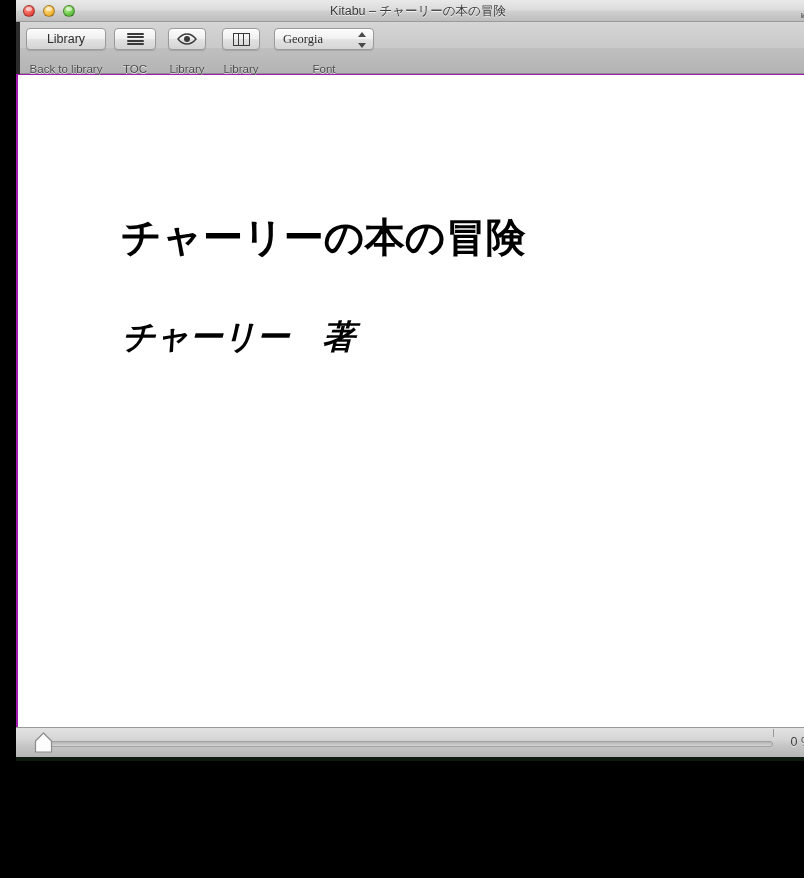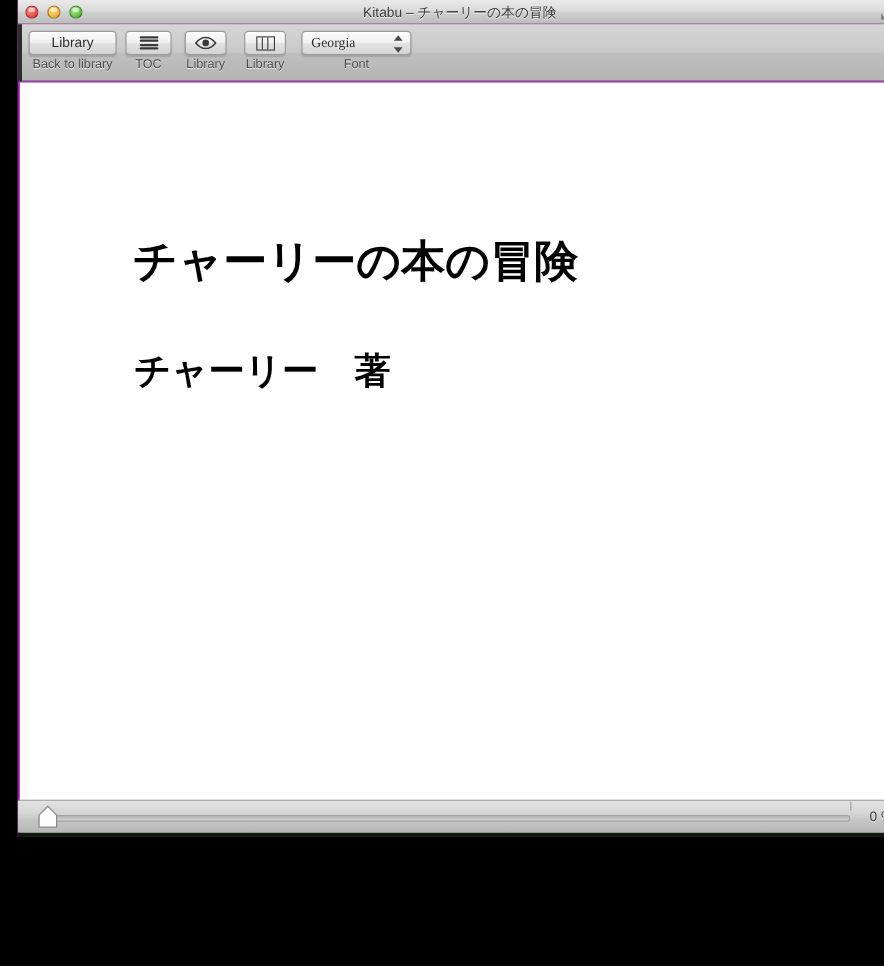--- a/index.html
+++ b/index.html
@@ -109,21 +109,21 @@
     box-shadow: 0 1px 0 rgba(255,255,255,0.7) inset, 0 1px 1px rgba(0,0,0,0.13);
     height: 22px;
     box-sizing: border-box;
     display: flex;
     align-items: center;
     justify-content: center;
     color: #2d2d2d;
     font-size: 12.5px;
   }
   .tool-label {
-    margin-top: 3px;
+    margin-top: 13px;
     font-size: 11.5px;
     color: #4b4b4b;
     text-shadow: 0 1px 0 rgba(255,255,255,0.75);
     white-space: nowrap;
     font-family: "Liberation Sans", sans-serif;
   }
 
   #tool-library { left: 10px; width: 80px; }
   #tool-library .tool-btn { width: 80px; }
   #tool-toc     { left: 98px; width: 42px; }
@@ -232,20 +232,21 @@
   }
   #book-author {
     position: absolute;
     left: 104px;
     top: 240px;
     font-family: "DejaVu Serif", "Liberation Serif", serif;
     font-size: 33px;
     font-weight: 700;
     color: #000;
     white-space: pre;
+    font-style: italic;
   }
 
   
   #statusbar {
     position: absolute;
     left: 0; bottom: 4px;
     width: 804px;
     height: 30px;
     background: linear-gradient(to bottom, #e2e2e2 0%, #d5d5d5 40%, #c6c6c6 60%, #b6b6b6 100%);
     border-top: 1px solid #9b9b9b;

